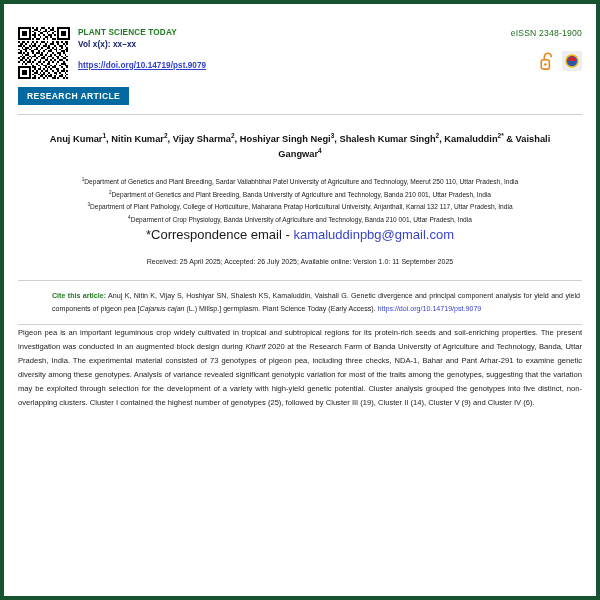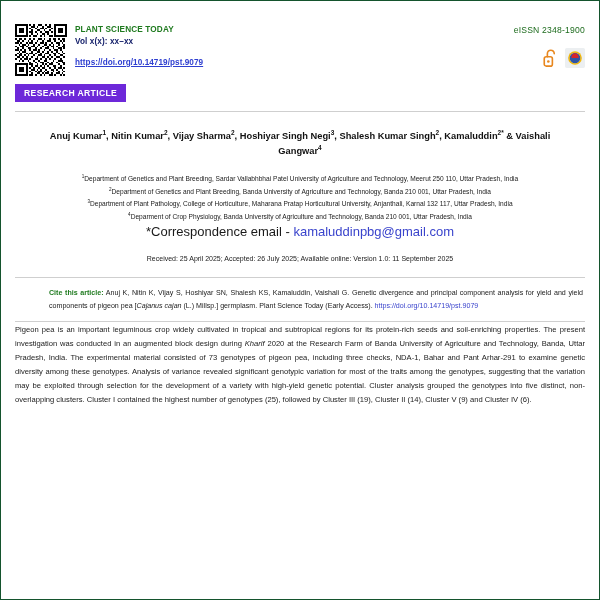--- a/index.html
+++ b/index.html
@@ -12,21 +12,21 @@
     height: 600px;
     overflow: hidden;
     font-family: "Liberation Sans", sans-serif;
     color: #1a1a1a;
   }
   .page {
     position: relative;
     width: 600px;
     height: 600px;
     background: #ffffff;
-    border: 1px solid #14532d;
+    border: 4px solid #14532d;
     box-sizing: border-box;
     padding: 0 14px;
   }
 
   
   .masthead {
     display: flex;
     align-items: flex-start;
     justify-content: space-between;
     padding-top: 22px;
@@ -88,21 +88,21 @@
     height: 20px;
     border-radius: 2px;
     background: #eceff1;
     display: block;
   }
 
   .article-type {
     display: inline-block;
     margin-top: 8px;
     padding: 4px 9px 4px 9px;
-    background: #6d28d9;
+    background: #0369a1;
     color: #ffffff;
     font-size: 8.6px;
     font-weight: bold;
     letter-spacing: 0.35px;
   }
 
   .rule {
     border: 0;
     border-top: 1px solid #cfcfcf;
     margin: 9px 0 0 0;

